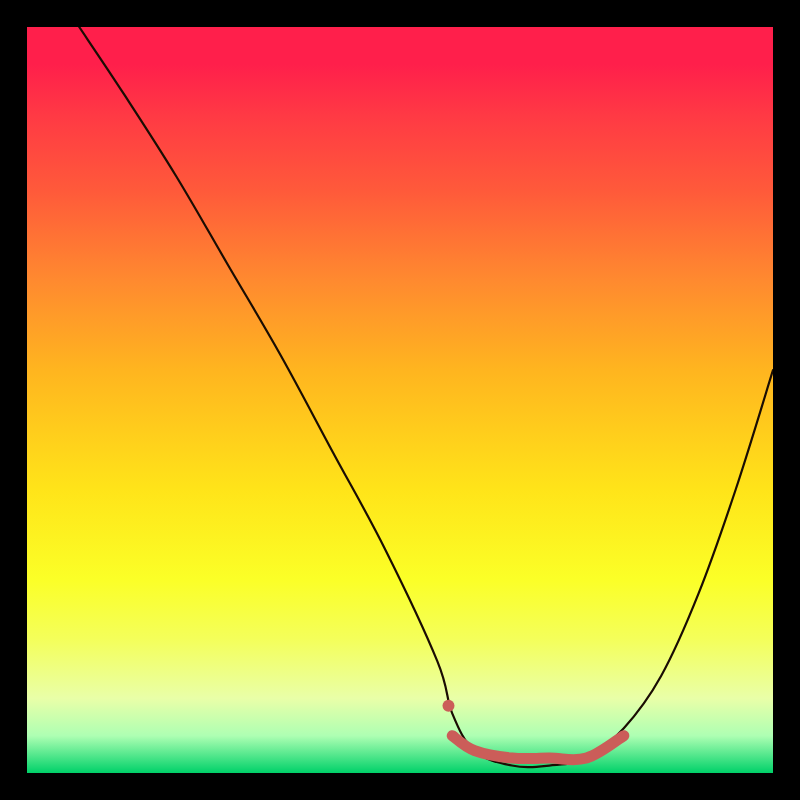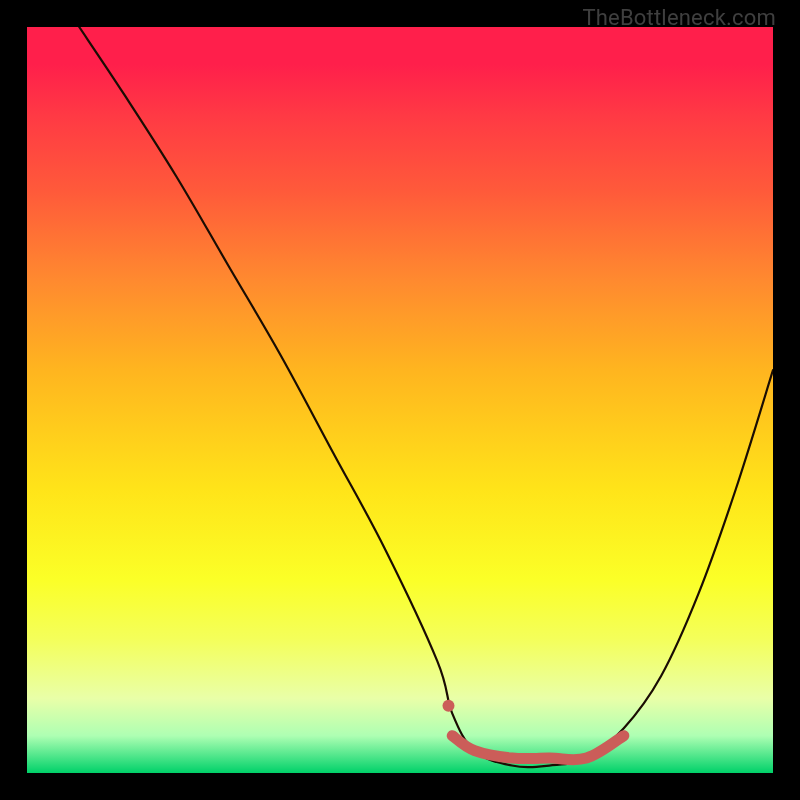--- a/index.html
+++ b/index.html
@@ -95,14 +95,13 @@
 
     <svg class="curve-svg" viewBox="0 0 746 746" preserveAspectRatio="none">
       <path id="main-curve" class="curve-path" d="M 52.220000000000006 0 C 60.27680000000001 12.085199999999997 79.5236 40.284 96.98 67.13999999999999 C 114.4364 93.99599999999998 130.4008 118.31559999999993 149.20000000000002 149.19999999999993 C 167.99920000000003 180.08439999999993 182.62080000000003 206.49279999999996 201.42000000000002 238.71999999999997 C 220.2192 270.94719999999995 234.84080000000003 294.66999999999996 253.64000000000001 328.23999999999995 C 272.4392 361.80999999999995 287.0608 390.3072 305.85999999999996 425.22 C 324.65919999999994 460.13280000000003 339.2808 484.6016000000001 358.08 522.2 C 376.87919999999997 559.7984 398.2148 604.5584 410.3 634.1 C 422.3852 663.6416 418.506 670.2064 425.21999999999997 686.32 C 431.93399999999997 702.4336000000001 436.85759999999993 714.2204 447.59999999999997 723.62 C 458.3424 733.0196 471.47200000000004 735.8543999999999 484.90000000000003 738.54 C 498.32800000000003 741.2256 508.77199999999993 739.8828 522.1999999999999 738.54 C 535.6279999999999 737.1972 546.072 737.794 559.5 731.08 C 572.928 724.3660000000001 583.3720000000001 716.0108 596.8000000000001 701.24 C 610.2280000000001 686.4692 620.672 673.1904 634.1 649.02 C 647.528 624.8496 657.972 600.5300000000001 671.4 566.96 C 684.828 533.39 695.2719999999999 502.804 708.6999999999999 462.52 C 722.1279999999999 422.236 739.286 364.6448 746 343.15999999999997"></path>
       <circle id="hl-dot" class="segment-dot" r="6" cx="421.48999999999995" cy="678.86"></circle>
       <path id="hl-seg" class="segment-path" d="M 425.21999999999997 708.7 C 429.24839999999995 711.3856000000001 436.85759999999993 719.5916 447.59999999999997 723.62 C 458.3424 727.6484 471.47200000000004 729.7372 484.90000000000003 731.08 C 498.32800000000003 732.4228 508.77199999999993 731.08 522.1999999999999 731.08 C 535.6279999999999 731.08 546.072 735.1084000000001 559.5 731.08 C 572.928 727.0516 590.086 712.7284000000001 596.8000000000001 708.7"></path>
     </svg>
   </div>
 
   <div class="bottom-mask"></div>
 
-  <div class="watermark">TheBottleneck.com</div>
 </div>
 
 </body></html>

